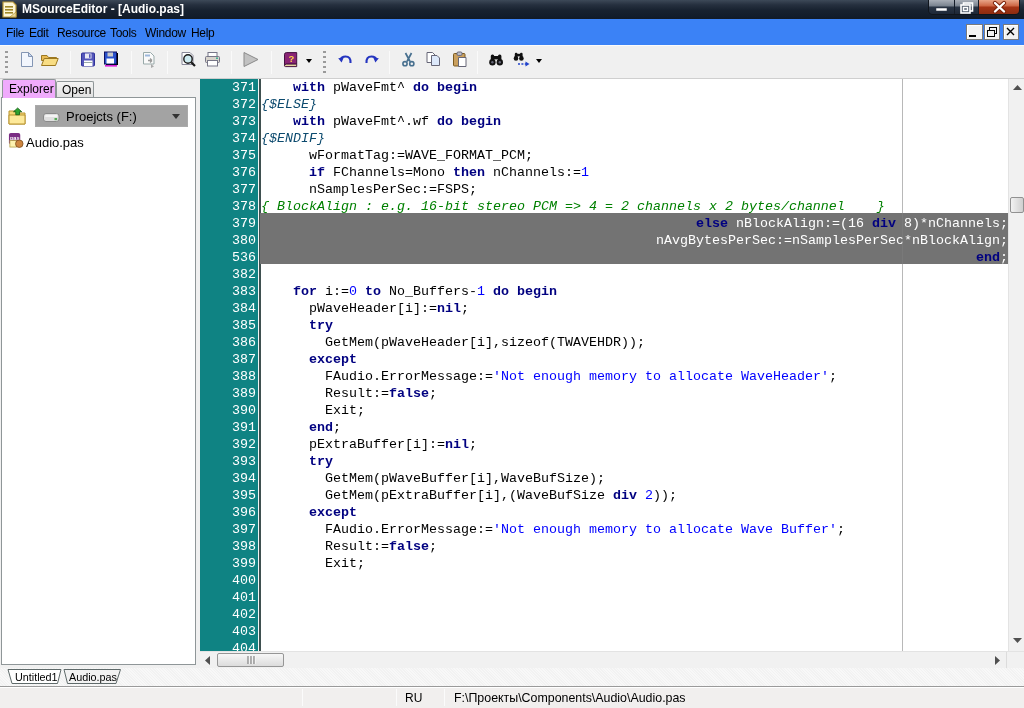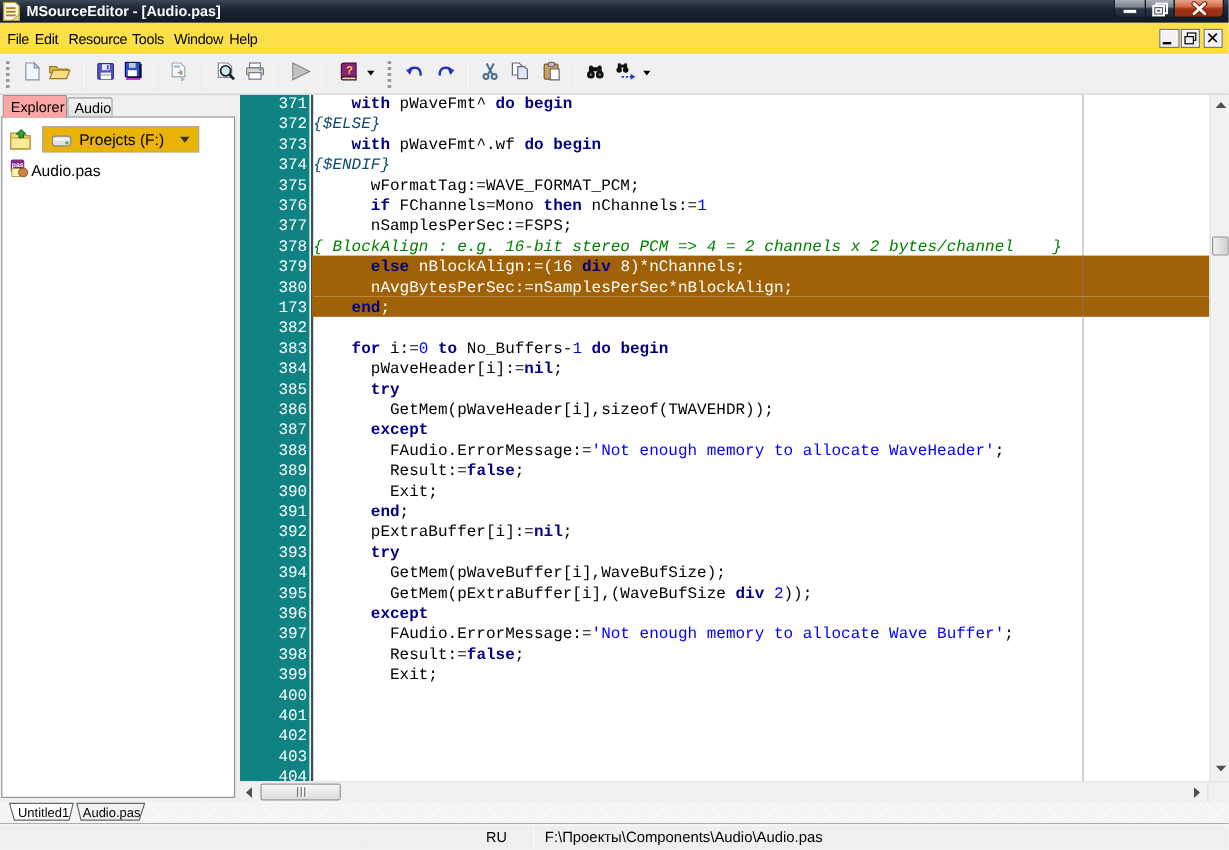--- a/index.html
+++ b/index.html
@@ -12,59 +12,59 @@
     background:linear-gradient(180deg,#3d4958 0%,#26303f 25%,#17212f 55%,#101a28 100%); }
   #titletext { left:22px; top:2px; color:#fff; font-size:12px; font-weight:bold; letter-spacing:0px; }
   
   #capbtns { left:928px; top:0; width:92px; height:15px; display:flex; border:1px solid #10151c; border-top:none; border-radius:0 0 5px 5px; overflow:hidden; }
   .cb { height:100%; position:relative; }
   .cb.dark { background:linear-gradient(180deg,#a8aeb7 0%,#7c8591 40%,#2a3545 52%,#1d2737 100%); }
   .cb.red  { background:linear-gradient(180deg,#e8a588 0%,#cf6a48 40%,#a63415 52%,#8e2c10 100%); }
   .cb + .cb { border-left:1px solid #141c28; }
 
   
-  #menubar { left:0; top:19px; width:1024px; height:29px; background:#fde047; border-bottom:1px solid #e2e2e2; }
+  #menubar { left:0; top:19px; width:1024px; height:29px; background:#3b82f6; border-bottom:1px solid #e2e2e2; }
   .menuitem { position:absolute; top:7px; font-size:12px; color:#000; letter-spacing:-0.3px; }
 
   
   .mdib { position:absolute; top:24px; width:17px; height:16px; background:#f2f2f2;
      border:1px solid #7a7a7a; box-shadow:inset 1px 1px 0 #fff; }
 
   
   #toolbar { left:0; top:45px; width:1024px; height:34px; background:#f0f0f0; border-top:1px solid #fbfbfb; border-bottom:1px solid #cfcfcf; }
   .tsep { position:absolute; top:5px; width:1px; height:23px; background:#c8c8c8; border-right:1px solid #fafafa; }
   .grip { position:absolute; top:5px; width:3px; height:24px;
      background:repeating-linear-gradient(180deg,#9a9a9a 0 2px, transparent 2px 5px); }
 
   
   #ptabs { left:1px; top:79px; }
   .ptab { position:absolute; border:1px solid #8f9698; border-bottom:none; font-size:12px; color:#000; }
-  #ptab1 { left:1px; top:0px; width:54px; height:19px; background:#fca5a5; z-index:3; border-radius:2px 2px 0 0; }
+  #ptab1 { left:1px; top:0px; width:54px; height:19px; background:#f0abfc; z-index:3; border-radius:2px 2px 0 0; }
   #ptab2 { left:55px; top:2px; width:38px; height:17px; background:linear-gradient(180deg,#f4f4f4,#e0e0e0); border-radius:2px 2px 0 0; }
   #panelbody { left:1px; top:97px; width:195px; height:568px; background:#fff; border:1px solid #8f9698; z-index:2; }
-  #combo { position:absolute; left:33px; top:7px; width:131px; height:22px; border:1px solid #aaa; background:#eab308; }
+  #combo { position:absolute; left:33px; top:7px; width:153px; height:22px; border:1px solid #aaa; background:#a3a3a3; }
   #combo .txt { position:absolute; left:30px; top:3px; font-size:13px; }
   #combo .arr { position:absolute; right:7px; top:8px; width:0; height:0; border:4px solid transparent; border-top:5px solid #333; }
   #fileitem { position:absolute; left:24px; top:37px; font-size:13px; }
 
   
   #editor { left:200px; top:79px; width:808px; height:572px; background:#fff; overflow:hidden; }
   #gutter { position:absolute; left:0; top:0; width:58px; height:572px; background:#0f8383; }
   #gutborder { position:absolute; left:58px; top:0; width:2.5px; height:572px; background:linear-gradient(90deg,#eef5f5 0 1px,#3f5050 1px 2.5px); }
   #gutnums { position:absolute; left:0; top:-1.7px; width:56px; text-align:right;
      font-family:"Liberation Mono", monospace; font-size:13.33px; line-height:17px; color:#fff; }
   #gutnums .row { height:17px; padding-top:1.8px; box-sizing:border-box;text-align:right; }
   #code { position:absolute; left:60px; top:-1.7px; width:748px;
      font-family:"Liberation Mono", monospace; font-size:13.33px; line-height:17px; color:#000; }
   #code .row { height:17px; white-space:pre; position:relative; padding-left:1px; padding-top:1.8px; box-sizing:border-box; }
   .k { color:#000080; font-weight:bold; }
   .n { color:#0000ff; }
   .c { color:#008000; font-style:italic; }
   .d { color:#0c4a6e; font-style:italic; }
-  .row.sel { background:#a16207; color:#fff; }
+  .row.sel { background:#737373; color:#fff;text-align:right; }
   .row.sel .n { color:#fff; }
   .row.sel1 { background:linear-gradient(90deg,#fff 0 16px,#3398fb 16px 100%); color:#fff; }
   .row.sel1 .n { color:#fff; }
   #marginline { position:absolute; left:702px; top:0; width:1px; height:572px; background:rgba(125,125,125,0.55); }
 
   
   #vscroll { left:1008px; top:79px; width:16px; height:572px; background:#f1f1f1; border-left:1px solid #e3e3e3; }
   #hscroll { left:200px; top:651px; width:824px; height:17px; background:#f1f1f1; border-top:1px solid #e3e3e3; }
   .thumbv { position:absolute; left:1px; top:118px; width:14px; height:16px; background:linear-gradient(90deg,#f2f2f2,#cfcfcf); border:1px solid #919191; border-radius:2px; }
   .thumbh { position:absolute; left:17px; top:1px; width:67px; height:14px; background:linear-gradient(180deg,#f7f7f7,#dcdcdc); border:1px solid #969696; border-radius:2px; }
@@ -233,21 +233,21 @@
         <path d="M12.5 10.5 l4 2.5 l-4 2.5 z" fill="#2244cc"></path>
       </svg></div>
     <div style="position:absolute;left:536px;top:13px;width:0;height:0;border:3.5px solid transparent;border-top:4px solid #000"></div>
   </div>
 
 <div class="abs" id="ptabs">
   <div class="ptab" id="ptab1">
       <span style="position:absolute;left:6px;top:2px">Explorer</span>
     </div>
   <div class="ptab" id="ptab2">
-      <span style="position:absolute;left:5px;top:1px">Audio</span>
+      <span style="position:absolute;left:5px;top:1px">Open</span>
     </div>
 </div>
 <div class="abs" id="panelbody">
   <svg class="abs" style="left:6px;top:9px" width="18" height="19" viewBox="0 0 18 19">
     <path d="M1 4 h6 l2 2 h8 v11 h-16 z" fill="#f7d978" stroke="#b8932f" stroke-width="1"></path>
     <path d="M1 8 h16 v9 h-16 z" fill="#fde99a" stroke="#b8932f" stroke-width="1"></path>
     <path d="M9 9 v-4 h-3 l5.5-5 5.5 5 h-3 v4 z" fill="#2fa32f" stroke="#0c570c" stroke-width="1" transform="translate(1,1) scale(0.75)"></path>
   </svg>
   <div id="combo">
     <svg style="position:absolute;left:7px;top:6px" width="17" height="11" viewBox="0 0 17 11">
@@ -274,21 +274,21 @@
       <div class="row">371</div>
       <div class="row">372</div>
       <div class="row">373</div>
       <div class="row">374</div>
       <div class="row">375</div>
       <div class="row">376</div>
       <div class="row">377</div>
       <div class="row">378</div>
       <div class="row">379</div>
       <div class="row">380</div>
-      <div class="row">173</div>
+      <div class="row">536</div>
       <div class="row">382</div>
       <div class="row">383</div>
       <div class="row">384</div>
       <div class="row">385</div>
       <div class="row">386</div>
       <div class="row">387</div>
       <div class="row">388</div>
       <div class="row">389</div>
       <div class="row">390</div>
       <div class="row">391</div>

